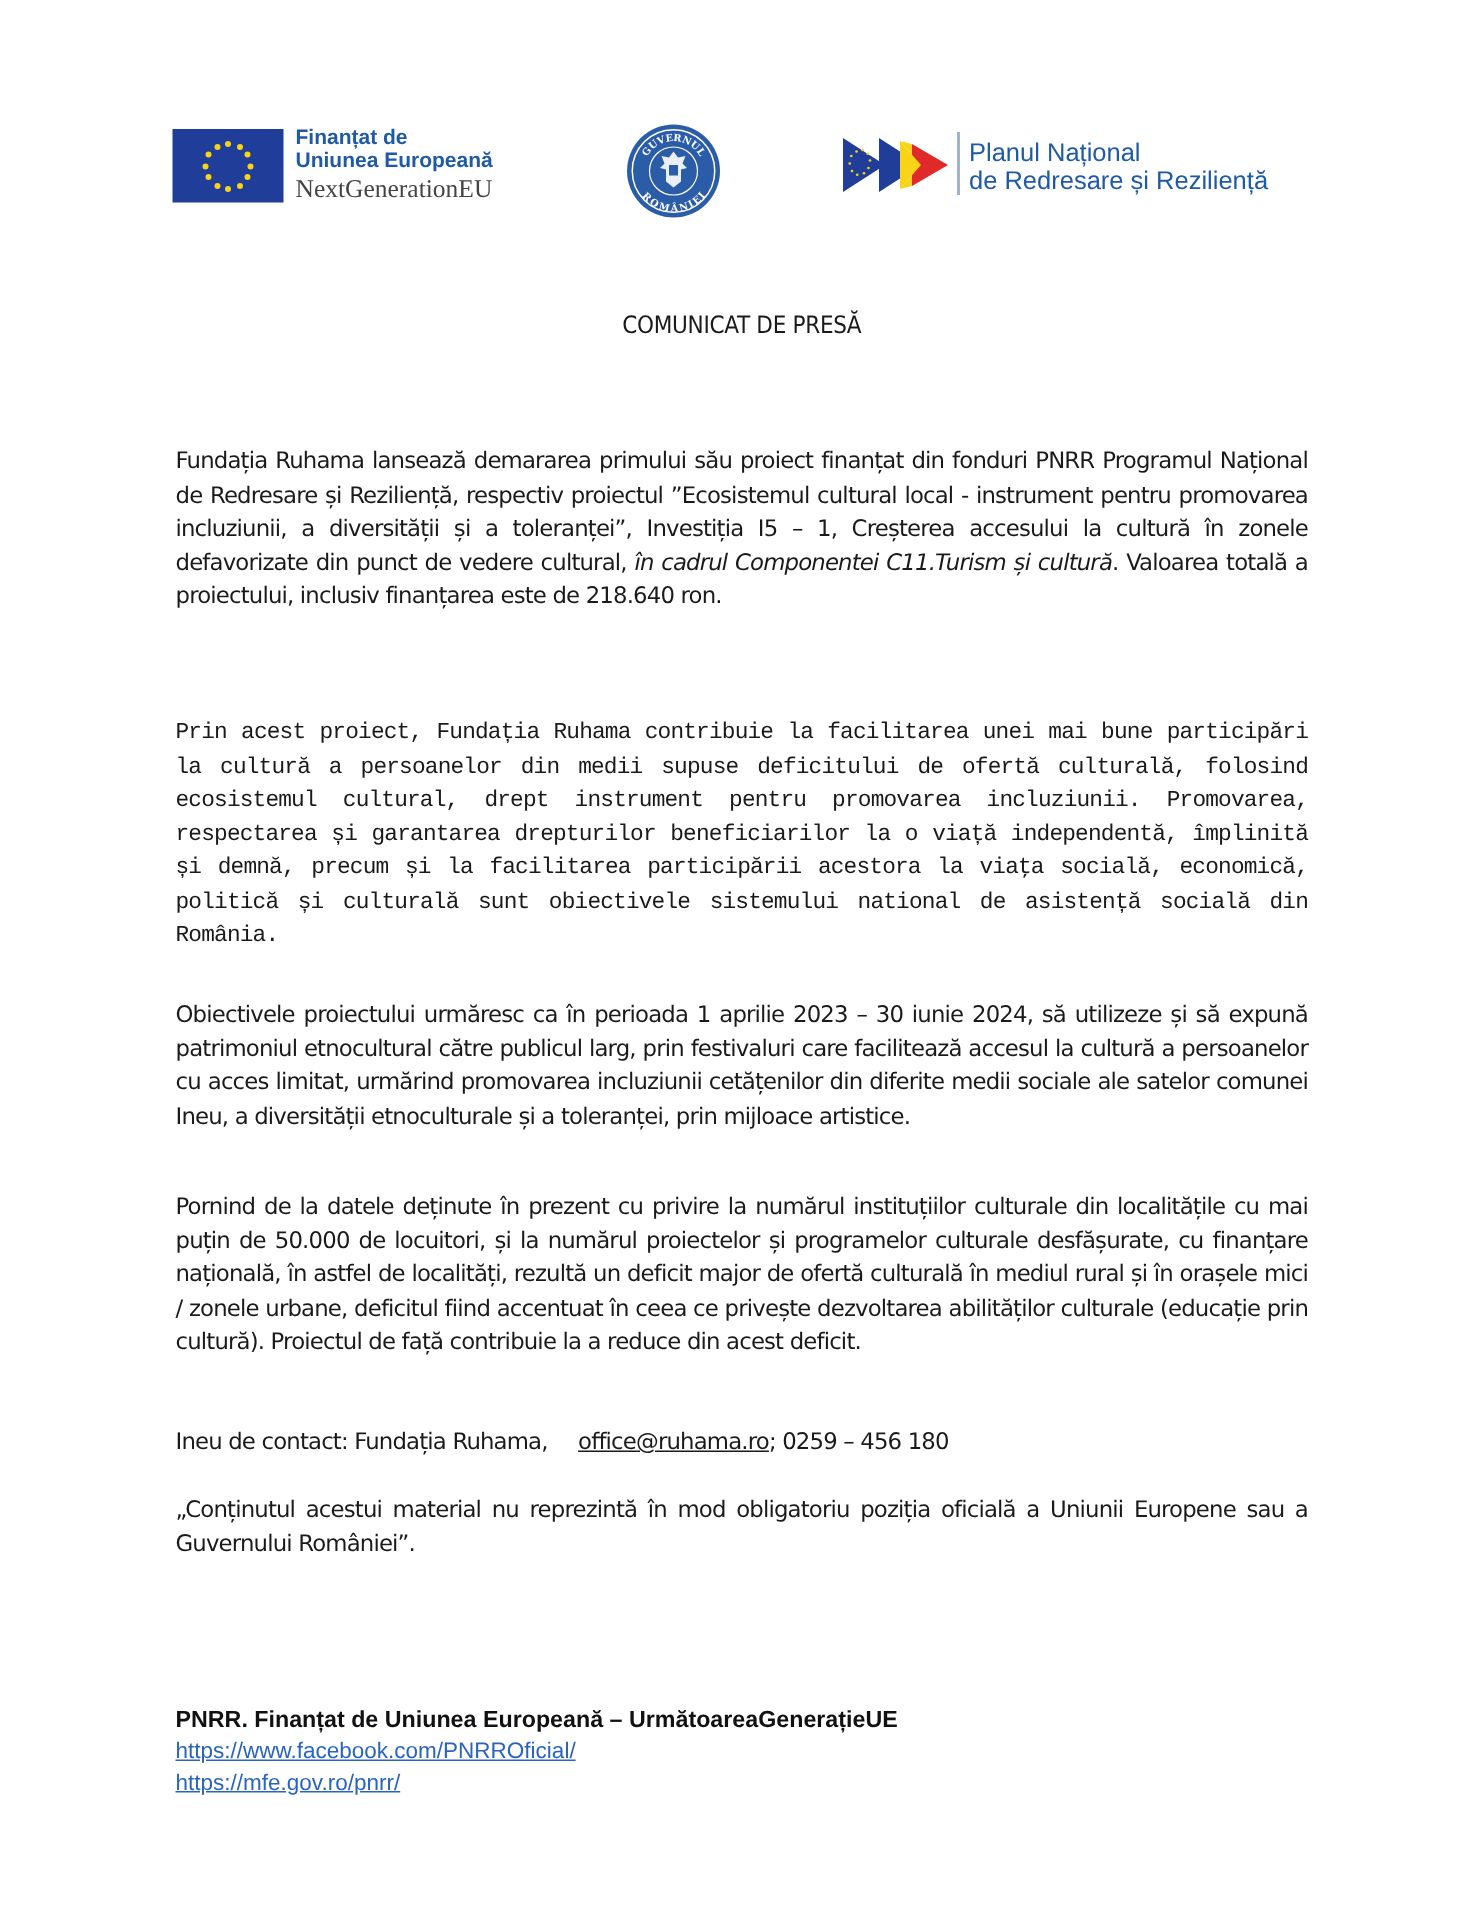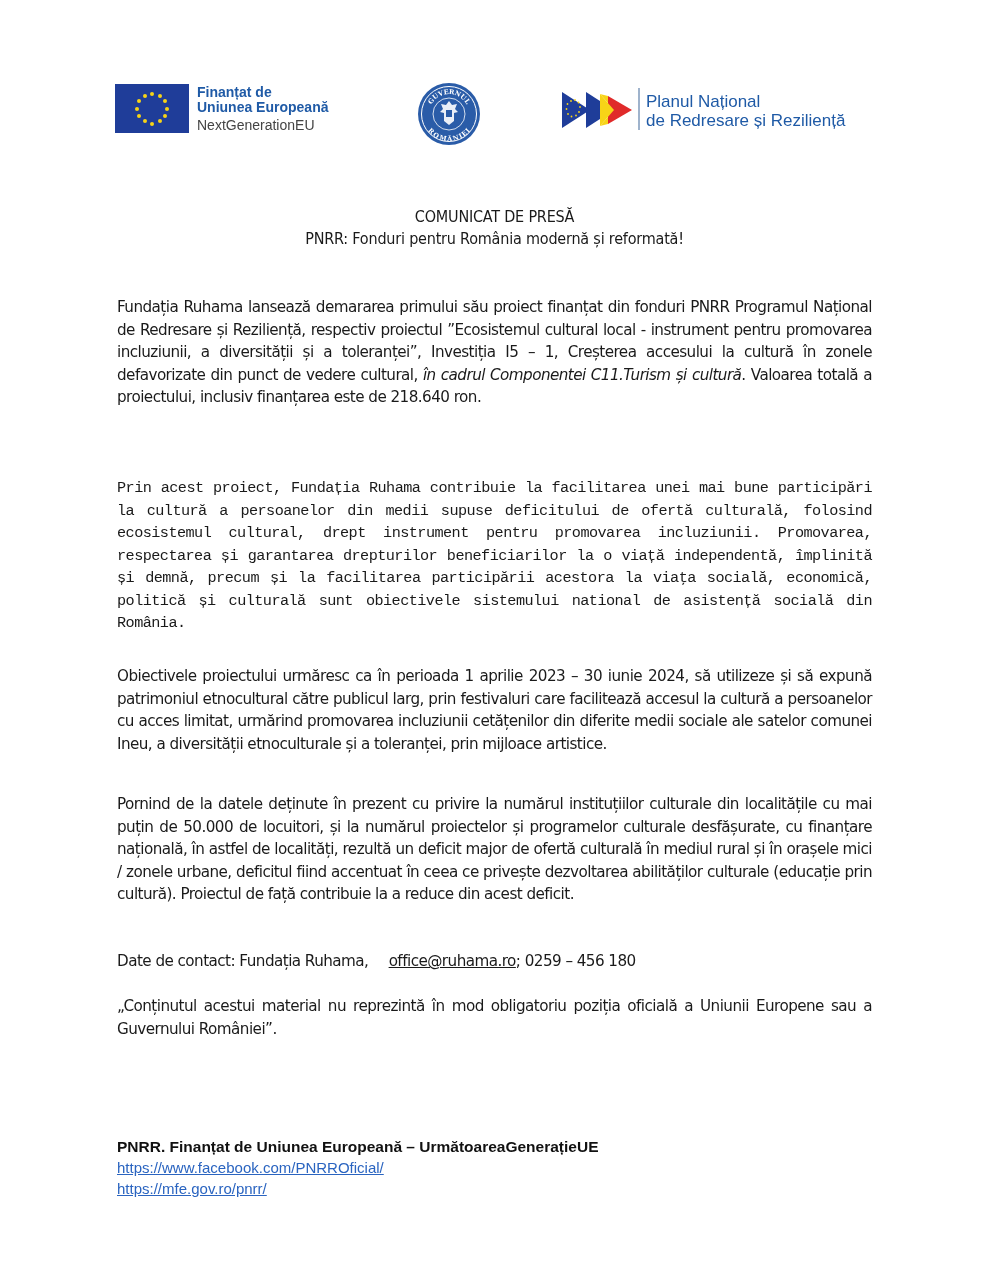--- a/index.html
+++ b/index.html
@@ -5,21 +5,21 @@
   html, body { margin: 0; padding: 0; background: #ffffff; }
   body { width: 989px; height: 1280px; position: relative; overflow: hidden;
          font-family: "DejaVu Sans", sans-serif; color: #1a1a1a; }
 
   
   .logo-eu { position: absolute; left: 115px; top: 84px; display: flex; align-items: flex-end; }
   .eu-flag { width: 74px; height: 49px; background: #1f3d99; position: relative; }
   .eu-flag .star { position: absolute; width: 4px; height: 4px; background: #f7d417; border-radius: 50%; }
   .eu-text { margin-left: 8px; font-family: "Liberation Sans", sans-serif; line-height: 1.1; }
   .eu-text .l1, .eu-text .l2 { color: #1f5aa6; font-weight: bold; font-size: 14px; }
-  .eu-text .l3 { color: #444; font-size: 14px; margin-top: 2px; }
+  .eu-text .l3 { color: #444; font-size: 17px; margin-top: 2px; font-family: Liberation Serif, serif; }
 
   .logo-gov { position: absolute; left: 417px; top: 82px; width: 64px; height: 64px; }
 
   .logo-pnrr { position: absolute; left: 562px; top: 88px; display: flex; align-items: flex-end; }
   .pnrr-mark { width: 70px; height: 40px; }
   .pnrr-sep { width: 2px; height: 42px; background: #9fb3cc; margin: 0 6px 0 6px; }
   .pnrr-text { font-family: "Liberation Sans", sans-serif; color: #1f5aa6; font-size: 17px; line-height: 1.12; font-weight: 500; }
 
   
   .title { position: absolute; left: 0; width: 989px; text-align: center; top: 206px;
@@ -106,32 +106,31 @@
   </svg>
   <div class="pnrr-sep"></div>
   <div class="pnrr-text">
     <div>Planul Național</div>
     <div>de Redresare și Reziliență</div>
   </div>
 </div>
 
 <div class="title">
   <div>COMUNICAT DE PRESĂ</div>
-  <div>PNRR: Fonduri pentru România modernă și reformată!</div>
 </div>
 
 <div class="para p1"><span>Fundația Ruhama lansează demararea primului său proiect finanțat din fonduri PNRR Programul Național de Redresare și Reziliență,  respectiv proiectul ”Ecosistemul cultural local - instrument pentru promovarea incluziunii, a diversității și a toleranței”, Investiția I5 – 1, Creșterea accesului la cultură în zonele defavorizate din punct de vedere cultural, </span><span class="ital">în cadrul Componentei C11.Turism și cultură</span><span>. Valoarea totală a proiectului, inclusiv finanțarea este de 218.640 ron.</span></div>
 
 <div class="para p2">Prin acest proiect, Fundația Ruhama contribuie la facilitarea unei mai bune participări la cultură a persoanelor din medii supuse deficitului de ofertă culturală, folosind ecosistemul cultural, drept instrument pentru promovarea incluziunii. Promovarea, respectarea și garantarea drepturilor beneficiarilor la o viață independentă, împlinită și demnă, precum și la facilitarea participării acestora la viaţa socială, economică, politică și culturală sunt obiectivele sistemului national de asistență socială din România.</div>
 
 <div class="para p3">Obiectivele proiectului urmăresc ca în perioada 1 aprilie 2023 – 30 iunie 2024, să utilizeze și să expună patrimoniul etnocultural către publicul larg, prin festivaluri care facilitează accesul la cultură a persoanelor cu acces limitat, urmărind promovarea incluziunii cetățenilor din diferite medii sociale ale satelor comunei Ineu, a diversității etnoculturale și a toleranței, prin mijloace artistice.</div>
 
 <div class="para p4">Pornind de la datele deținute în prezent cu privire la numărul instituțiilor culturale din localitățile cu mai puțin de 50.000 de locuitori, și la numărul proiectelor și programelor culturale desfășurate, cu finanțare națională, în astfel de localități, rezultă un deficit major de ofertă culturală în mediul rural și în orașele mici / zonele urbane, deficitul fiind accentuat în ceea ce privește dezvoltarea abilităților culturale (educație prin cultură). Proiectul de față contribuie la a reduce din acest deficit.</div>
 
-<div class="para p5"><span>Date de contact: Fundația Ruhama, </span><a class="email">office@ruhama.ro</a><span>; 0259 – 456 180</span></div>
+<div class="para p5"><span>Ineu de contact: Fundația Ruhama, </span><a class="email">office@ruhama.ro</a><span>; 0259 – 456 180</span></div>
 
 <div class="para p6">„Conținutul acestui material nu reprezintă în mod obligatoriu poziția oficială a Uniunii Europene sau a Guvernului României”.</div>
 
 <div class="footer">
   <div class="f-title">PNRR. Finanțat de Uniunea Europeană – UrmătoareaGenerațieUE</div>
   <a>https://www.facebook.com/PNRROficial/</a>
   <a>https://mfe.gov.ro/pnrr/</a>
 </div>
 
 </body></html>

